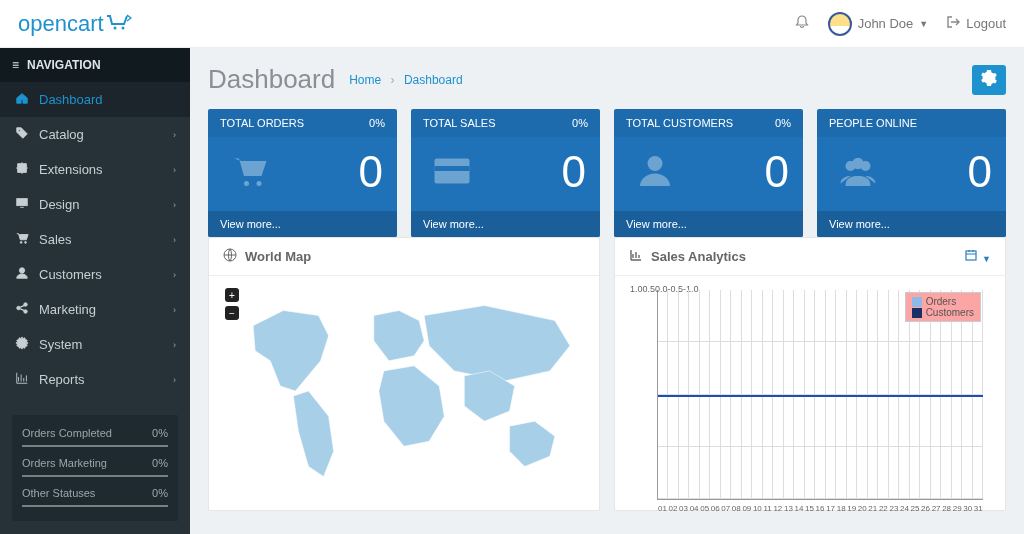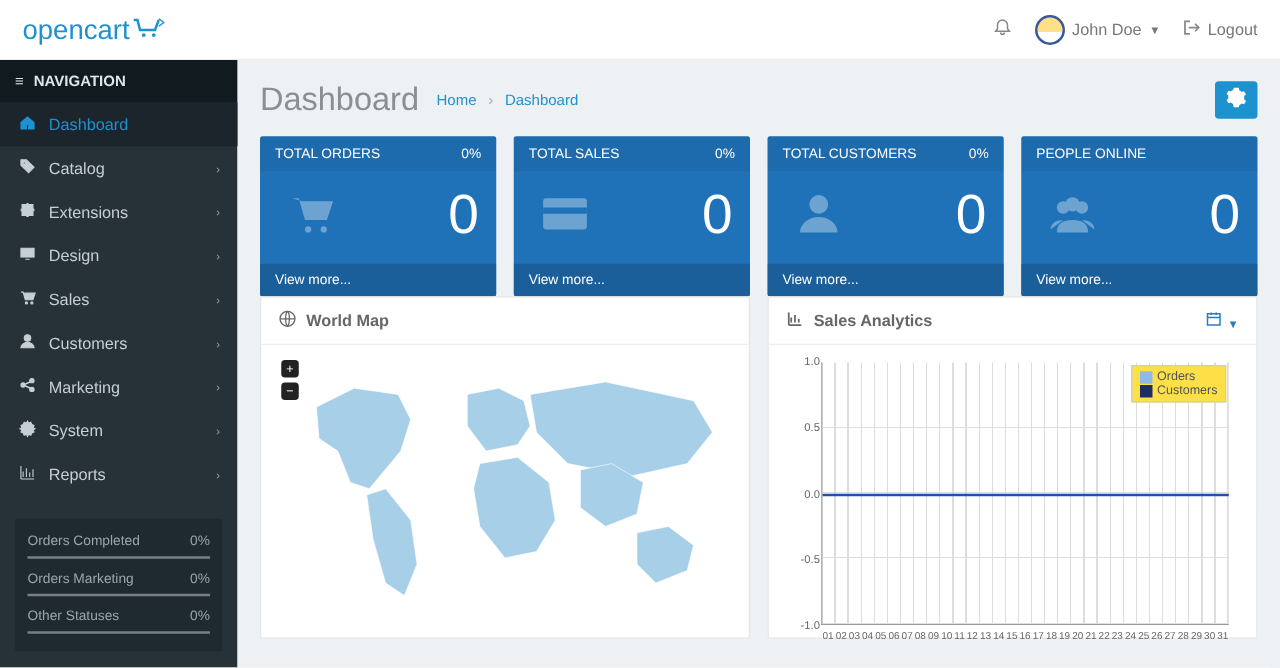--- a/index.html
+++ b/index.html
@@ -40,24 +40,24 @@
 .panel-head{padding:10px 14px;border-bottom:1px solid #eee;display:flex;align-items:center;gap:8px;color:#666;font-weight:700}
 .panel-head .right{margin-left:auto;color:#2b7dbc;font-size:13px;cursor:pointer}
 .panel-body{padding:10px 14px}
 .worldmap{position:relative;height:210px}
 .worldmap svg{width:100%;height:100%}
 .map-controls{position:absolute;left:2px;top:2px;display:flex;flex-direction:column;gap:4px}
 .map-btn{width:14px;height:14px;background:#222;color:#fff;border-radius:3px;font-size:10px;display:flex;align-items:center;justify-content:center;cursor:pointer}
 .chart{position:relative;height:210px;border-left:1px solid #999;border-bottom:1px solid #999;margin:4px 8px 0 28px}
 .chart-grid{position:absolute;inset:0;background:repeating-linear-gradient(to right,transparent 0,transparent calc(100%/31 - 1px),#ddd calc(100%/31 - 1px),#ddd calc(100%/31)),repeating-linear-gradient(to bottom,transparent 0,transparent calc(25% - 1px),#ddd calc(25% - 1px),#ddd 25%)}
 .chart-line{position:absolute;left:0;right:0;top:50%;height:2px;background:#1b4fb3}
-.chart-legend{position:absolute;right:2px;top:2px;background:#fde047;border:1px solid #ccc;padding:3px 6px;font-size:10px}
+.chart-legend{position:absolute;right:2px;top:2px;background:#fca5a5;border:1px solid #ccc;padding:3px 6px;font-size:10px}
 .chart-legend div{display:flex;align-items:center;gap:4px}
 .sw{width:10px;height:10px}
-.y-axis{position:absolute;left:-28px;top:-6px;bottom:-6px;width:26px;display:flex;flex-direction:column;justify-content:space-between;font-size:9px;color:#666;text-align:right}
+.y-axis{position:absolute;left:-28px;top:-6px;bottom:-6px;width:26px;display:flex;justify-content:space-between;font-size:9px;color:#666;text-align:right}
 .x-axis{position:absolute;left:0;right:0;bottom:-14px;display:flex;justify-content:space-between;font-size:8px;color:#666}
 </style>
 </head>
 <body>
 
 <div class="topbar">
   <div class="logo">
     <span>opencart</span>
     <span class="logo-icon">
       <svg width="26" height="18" viewBox="0 0 26 18">

